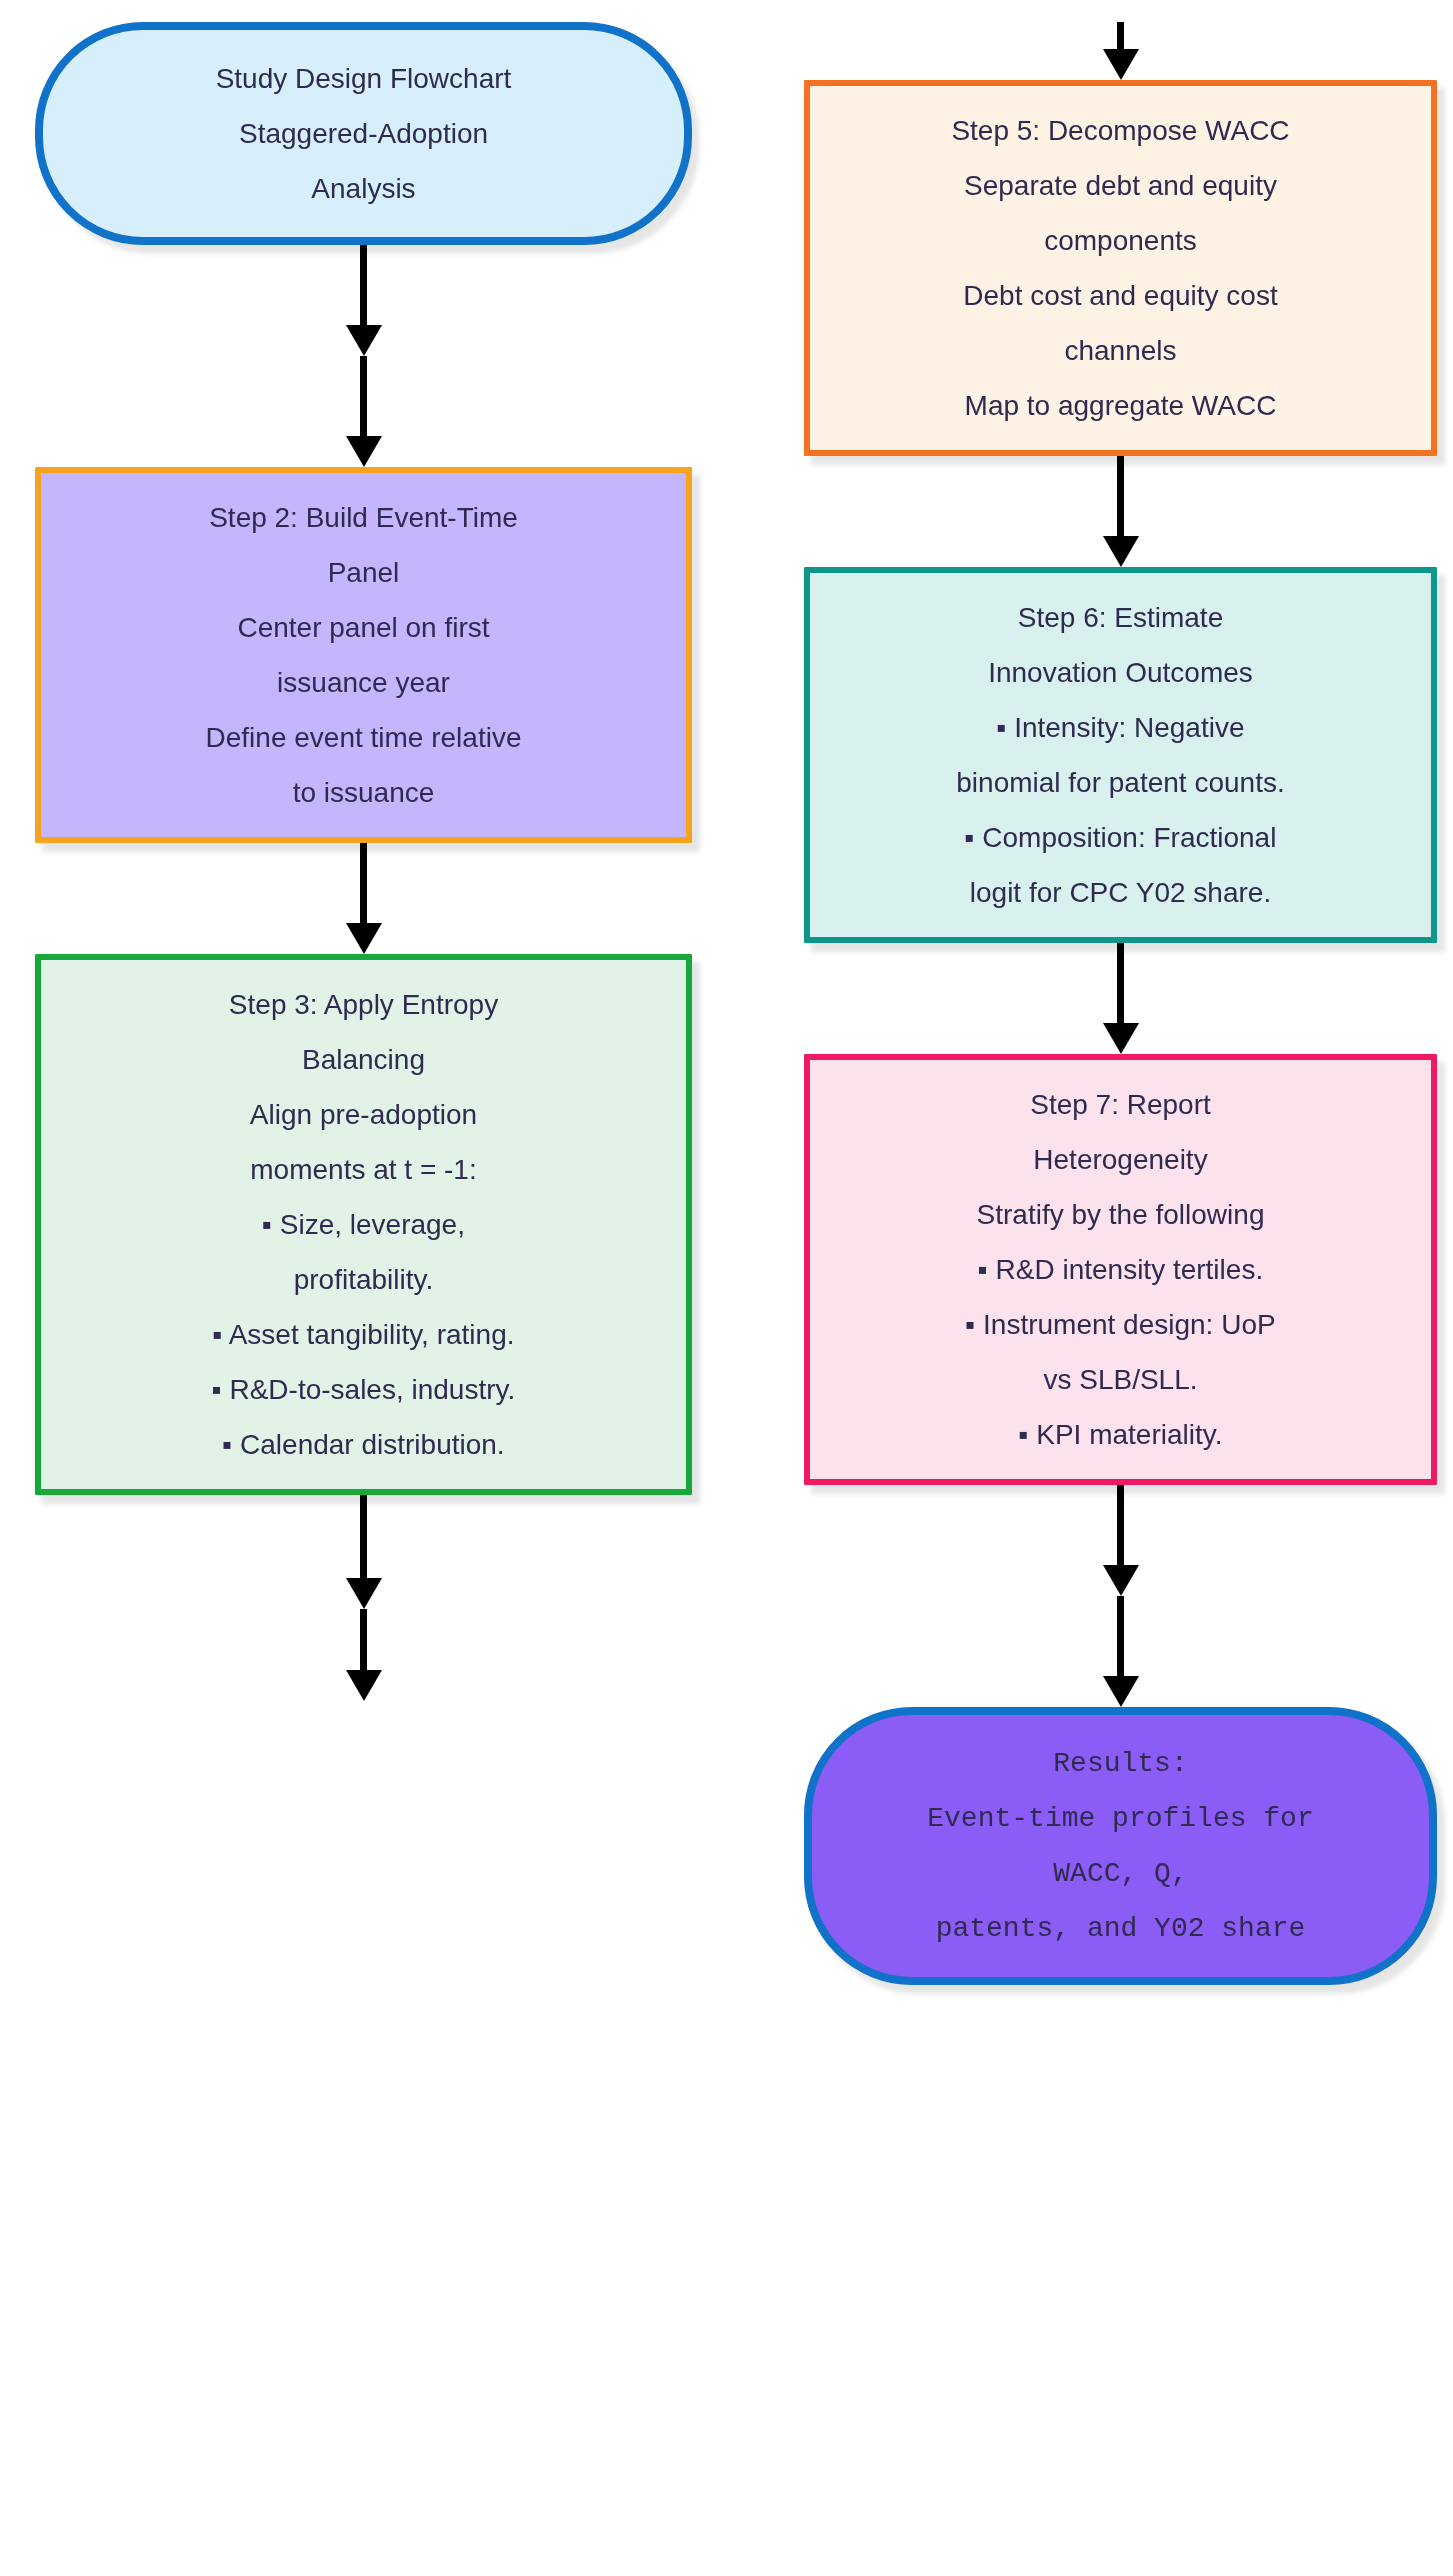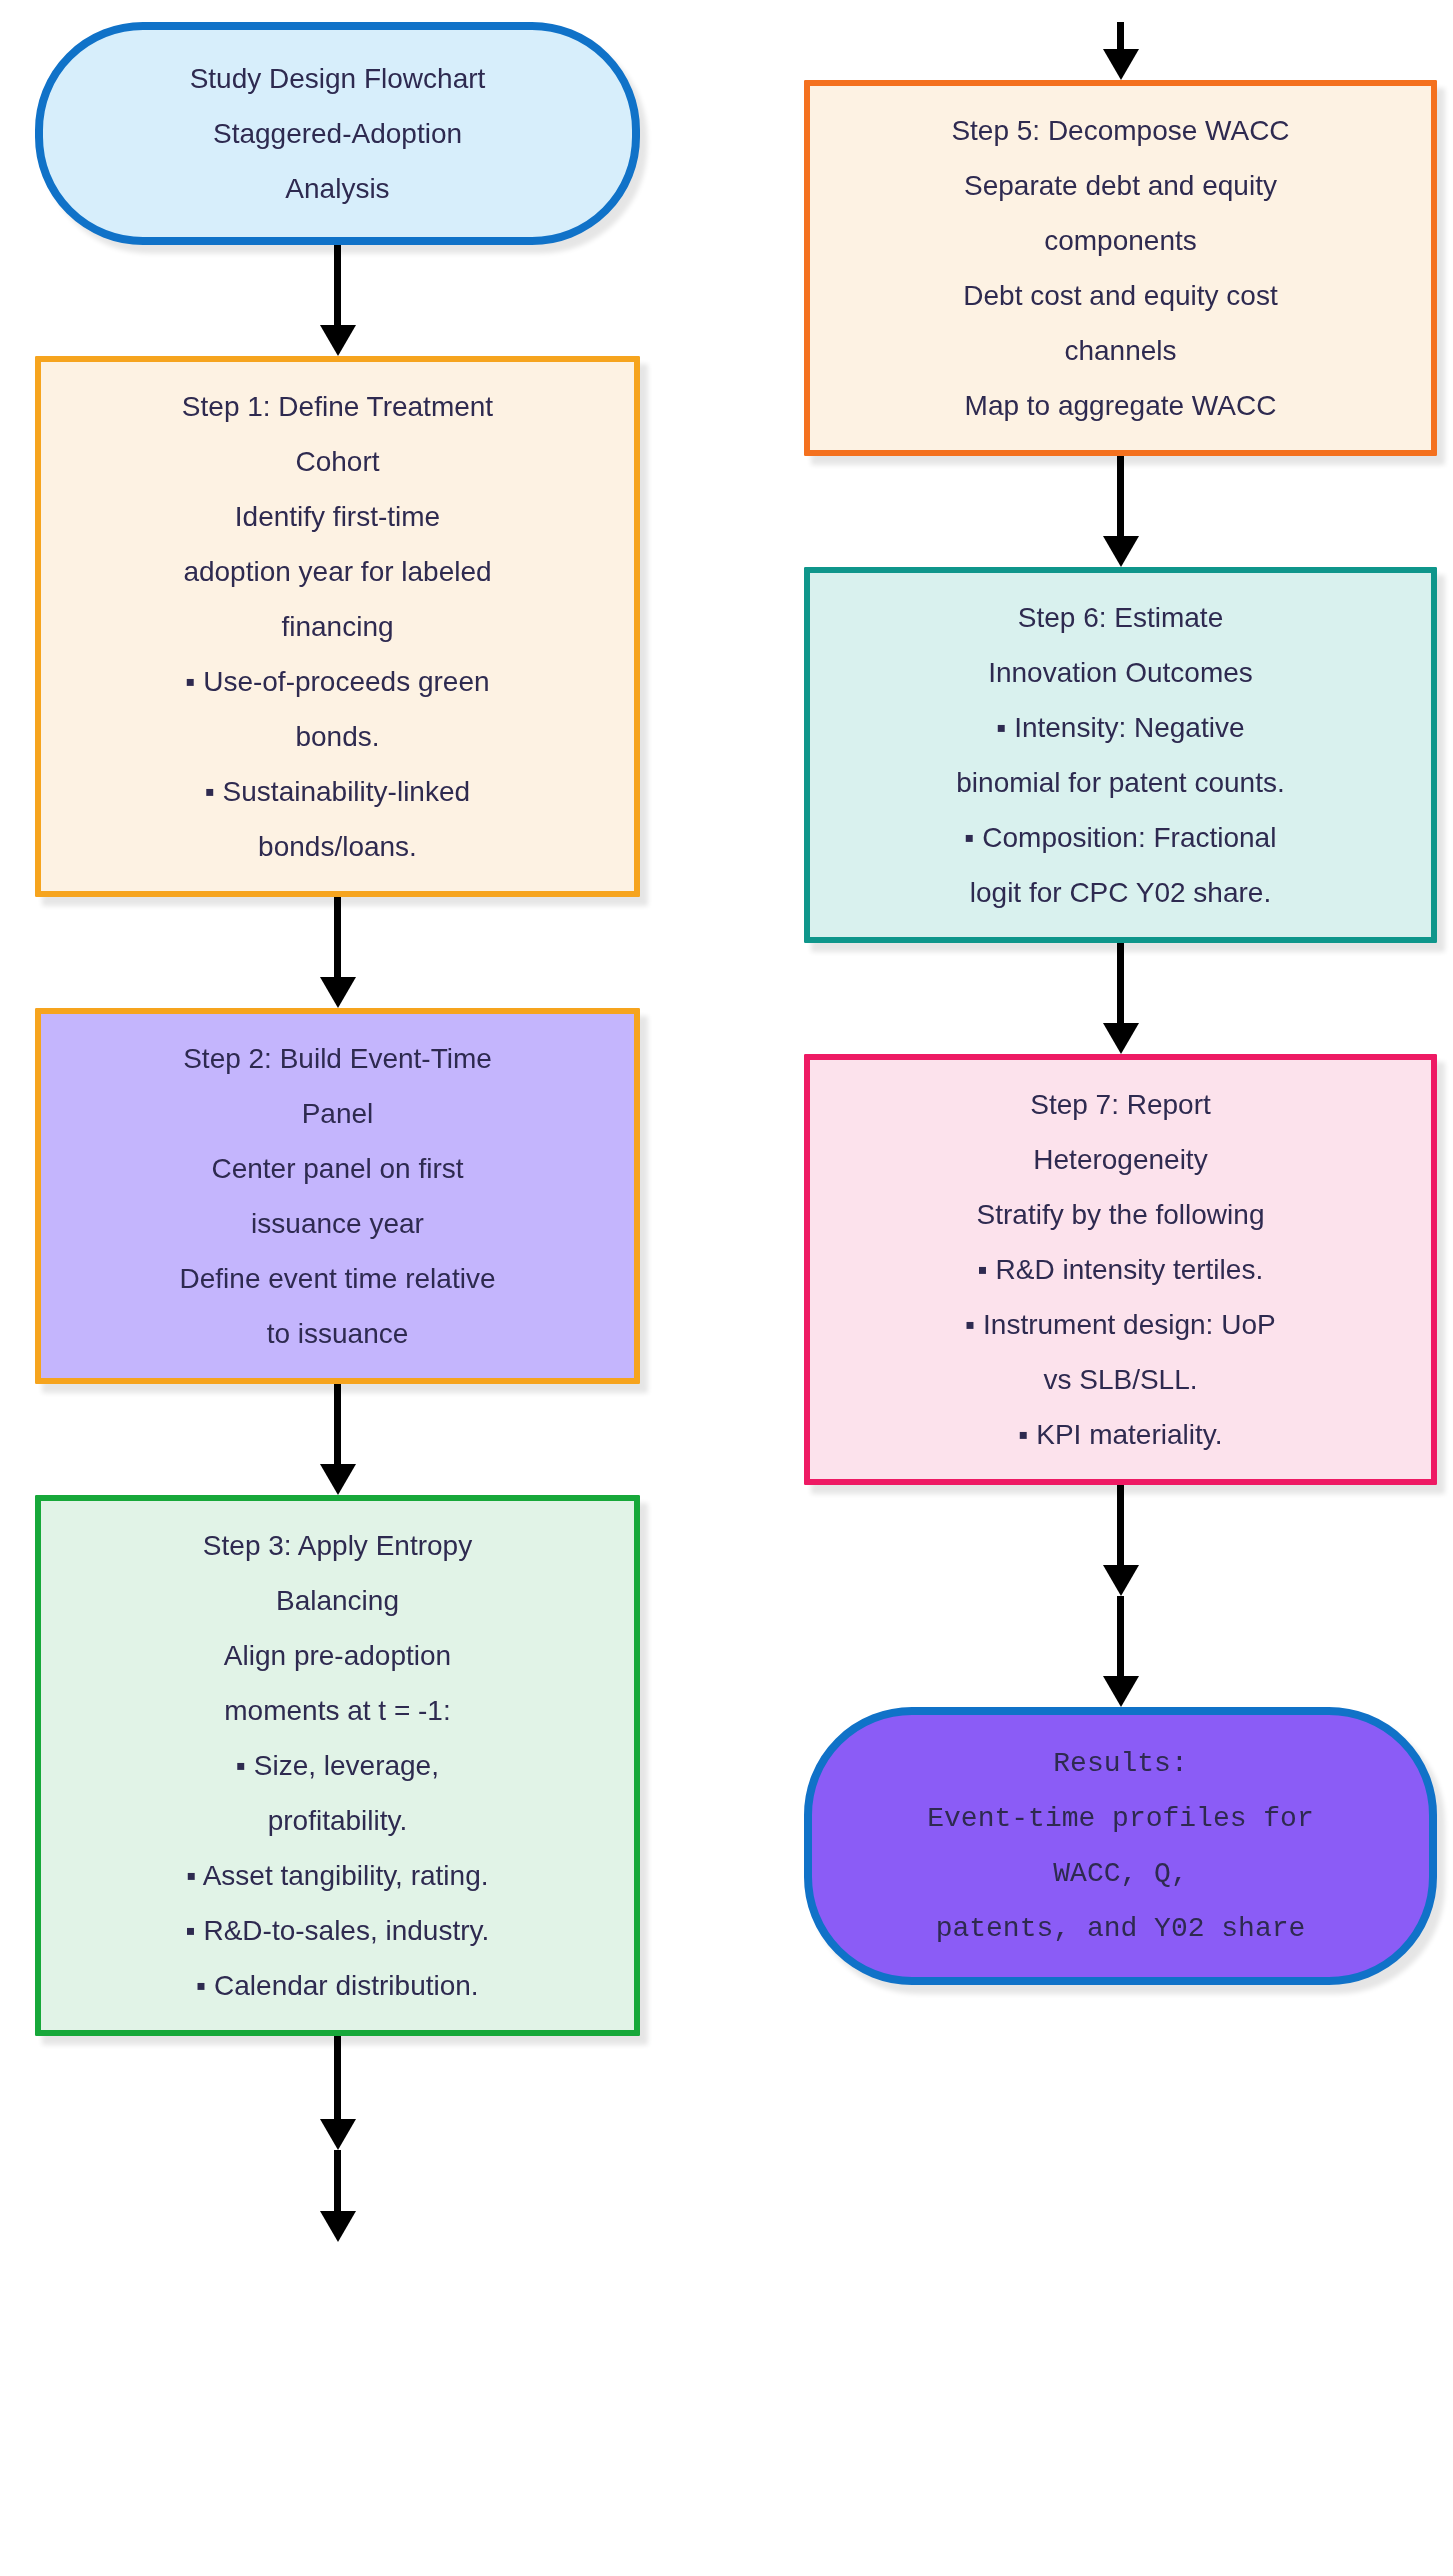--- a/index.html
+++ b/index.html
@@ -15,21 +15,21 @@
     color:var(--ink);
     overflow:hidden;
     position:relative;
   }
   .canvas{position:absolute;inset:0;}
   .col{
     position:absolute;top:0;
     display:flex;flex-direction:column;align-items:center;
     padding-top:21.5px;
   }
-  .col-left{left:35px;width:605px;}
+  .col-left{left:35px;width:657px;}
   .col-right{left:804px;width:633px;}
   .node{
     width:100%;
     display:flex;align-items:center;justify-content:center;
     border-style:solid;
     box-shadow:7.4px 8.6px 4.9px rgba(0,0,0,0.10);
     flex:0 0 auto;
   }
   .rect{
     border-width:6.1px;
@@ -76,31 +76,20 @@
       <div class="node-text">Study Design Flowchart
 Staggered-Adoption
 Analysis</div>
     </div>
 
     <div class="arrow h-180">
       <div class="shaft"></div>
       <div class="head"></div>
     </div>
 
-    <div class="node rect" style="border-color: rgb(246, 164, 30); background-color: rgb(253, 242, 227);">
-      <div class="node-text">Step 1: Define Treatment
-Cohort
-Identify first-time
-adoption year for labeled
-financing
-▪ Use-of-proceeds green
-bonds.
-▪ Sustainability-linked
-bonds/loans.</div>
-    </div>
 
     <div class="arrow h-180">
       <div class="shaft"></div>
       <div class="head"></div>
     </div>
 
     <div class="node rect" style="border-color: rgb(246, 164, 30); background-color: #c4b5fd;">
       <div class="node-text">Step 2: Build Event-Time
 Panel
 Center panel on first

